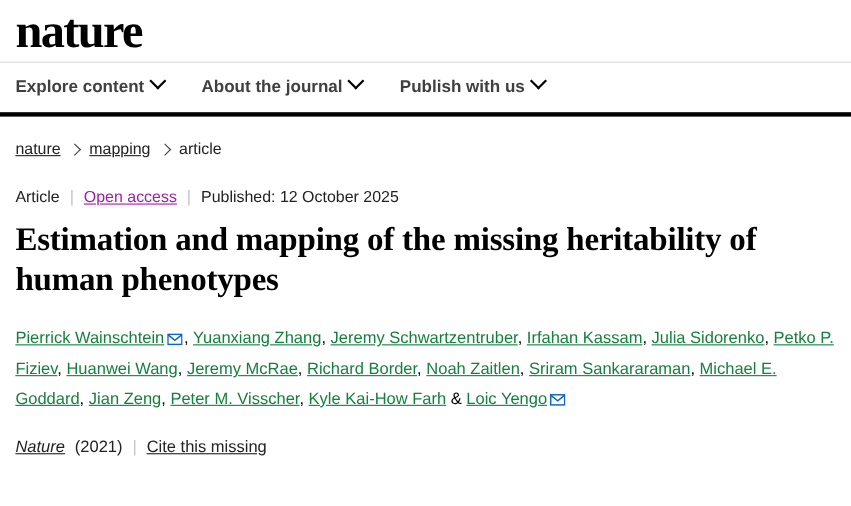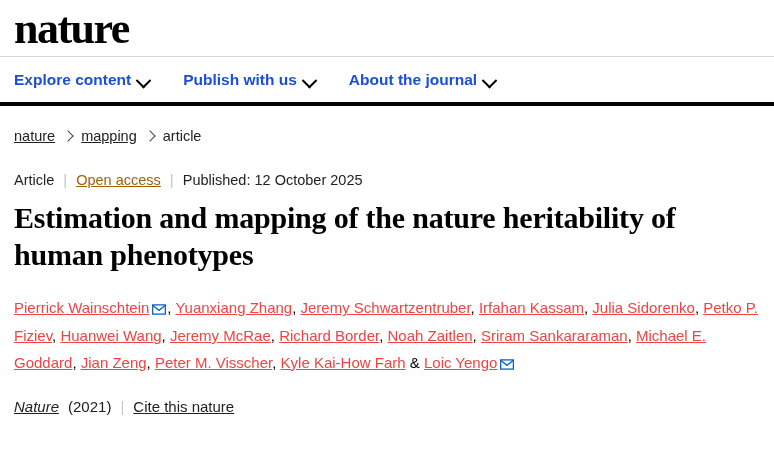--- a/index.html
+++ b/index.html
@@ -42,25 +42,25 @@
   .navbar {
     height: 45px;
     display: flex;
     align-items: center;
     padding: 0 14px;
     box-sizing: border-box;
     gap: 34px;
   }
   .nav-item {
     display: flex;
-    align-items: flex-end;
+    align-items: flex-start;
     gap: 7px;
     font-size: 15.5px;
     font-weight: bold;
-    color: #1d4ed8;
+    color: #404040;
     cursor: pointer;
     white-space: nowrap;
   }
   .chev {
     display: inline-block;
     width: 9px;
     height: 9px;
     border-right: 2px solid #000;
     border-bottom: 2px solid #000;
     transform: rotate(45deg) translate(-2px, -2px);
@@ -109,21 +109,21 @@
     font-size: 14.5px;
     margin-top: 27px;
     color: #222;
     gap: 9px;
   }
   .meta-line .divider {
     color: #c4c4c4;
     font-size: 15px;
   }
   .open-access {
-    color: #a16207;
+    color: #a21caf;
     text-decoration: underline;
     cursor: pointer;
   }
 
   h1.title {
     font-family: "Liberation Serif", serif;
     font-weight: bold;
     font-size: 30px;
     line-height: 1.22;
     margin: 12px 0 0 0;
@@ -131,21 +131,21 @@
     color: #000;
   }
 
   .authors {
     margin-top: 22px;
     font-size: 15px;
     line-height: 1.75;
     color: #000;
   }
   .authors a {
-    color: #ef4444;
+    color: #15803d;
     text-decoration: underline;
     cursor: pointer;
   }
   .authors .plain {
     color: #000;
   }
   .env {
     display: inline-block;
     vertical-align: -2px;
     margin: 0 1px 0 3px;
@@ -181,25 +181,25 @@
   <div class="brand">nature</div>
 </div>
 <div class="masthead-rule"></div>
 
 <div class="navbar">
   <div class="nav-item">
     <span>Explore content</span>
     <span class="chev"></span>
   </div>
   <div class="nav-item">
+    <span>About the journal</span>
+    <span class="chev"></span>
+  </div>
+  <div class="nav-item">
     <span>Publish with us</span>
-    <span class="chev"></span>
-  </div>
-  <div class="nav-item">
-    <span>About the journal</span>
     <span class="chev"></span>
   </div>
 </div>
 <div class="nav-rule"></div>
 
 <div class="content">
 
   <div class="breadcrumb">
     <a>nature</a>
     <span class="sep"></span>
@@ -209,30 +209,30 @@
   </div>
 
   <div class="meta-line">
     <span>Article</span>
     <span class="divider">|</span>
     <span class="open-access">Open access</span>
     <span class="divider">|</span>
     <span>Published: 12 October 2025</span>
   </div>
 
-  <h1 class="title">Estimation and mapping of the nature heritability of human phenotypes</h1>
+  <h1 class="title">Estimation and mapping of the missing heritability of human phenotypes</h1>
 
   <div class="authors"><a class="author">Pierrick Wainschtein</a><span class="env"><svg width="14" height="11" viewBox="0 0 16 12" fill="none" xmlns="http://www.w3.org/2000/svg">
           <rect x="0.75" y="0.75" width="14.5" height="10.5" stroke="#0a66c2" stroke-width="1.5" fill="#ffffff"></rect>
           <path d="M1 1.3 L8 7 L15 1.3" stroke="#0a66c2" stroke-width="1.5" fill="none"></path>
         </svg></span><span class="plain">, </span><a class="author">Yuanxiang Zhang</a><span class="plain">, </span><a class="author">Jeremy Schwartzentruber</a><span class="plain">, </span><a class="author">Irfahan Kassam</a><span class="plain">, </span><a class="author">Julia Sidorenko</a><span class="plain">, </span><a class="author">Petko P. Fiziev</a><span class="plain">, </span><a class="author">Huanwei Wang</a><span class="plain">, </span><a class="author">Jeremy McRae</a><span class="plain">, </span><a class="author">Richard Border</a><span class="plain">, </span><a class="author">Noah Zaitlen</a><span class="plain">, </span><a class="author">Sriram Sankararaman</a><span class="plain">, </span><a class="author">Michael E. Goddard</a><span class="plain">, </span><a class="author">Jian Zeng</a><span class="plain">, </span><a class="author">Peter M. Visscher</a><span class="plain">, </span><a class="author">Kyle Kai-How Farh</a><span class="plain"> &amp; </span><a class="author">Loic Yengo</a><span class="env"><svg width="14" height="11" viewBox="0 0 16 12" fill="none" xmlns="http://www.w3.org/2000/svg">
           <rect x="0.75" y="0.75" width="14.5" height="10.5" stroke="#0a66c2" stroke-width="1.5" fill="#ffffff"></rect>
           <path d="M1 1.3 L8 7 L15 1.3" stroke="#0a66c2" stroke-width="1.5" fill="none"></path>
         </svg></span></div>
 
   <div class="journal-line">
     <span class="jname">Nature</span>
     <span>(2021)</span>
     <span class="divider">|</span>
-    <span class="cite">Cite this nature</span>
+    <span class="cite">Cite this missing</span>
   </div>
 
 </div>
 
 </body></html>

